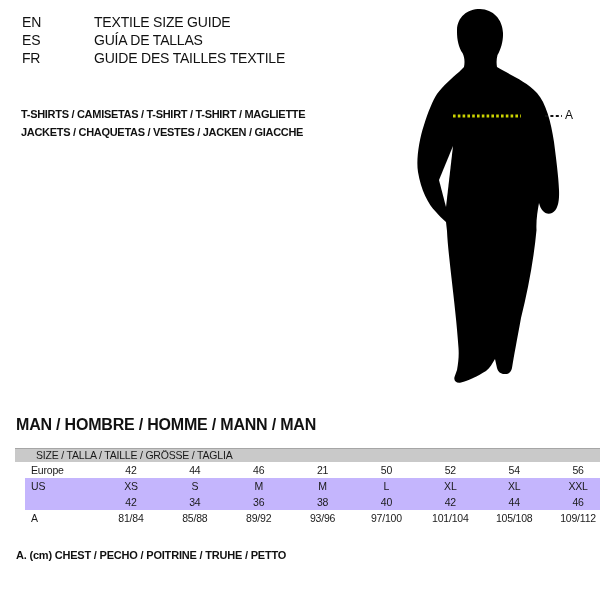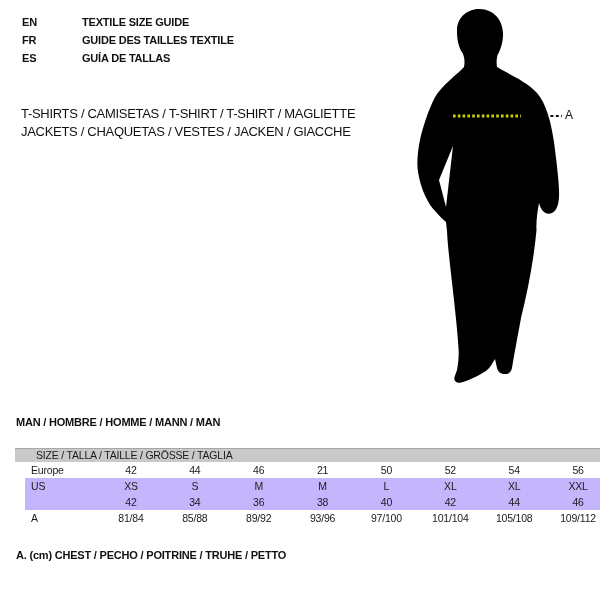--- a/index.html
+++ b/index.html
@@ -3,30 +3,30 @@
 <meta charset="utf-8">
 <style>
   html,body{margin:0;padding:0;background:#fff;}
   .canvas{
     position:relative;width:600px;height:600px;background:#ffffff;
     font-family:"Liberation Sans","DejaVu Sans",sans-serif;
     color:#111;overflow:hidden;
   }
   
   .lang-list{position:absolute;left:22px;top:13px;}
-  .lang-row{display:flex;line-height:18px;font-size:11px;font-weight:700;letter-spacing:-0.2px;gap:24px;}
+  .lang-row{display:flex;line-height:18px;font-size:14px;font-weight:400;letter-spacing:-0.2px;}
   .lang-code{width:36px;flex:0 0 36px;}
-  .lang-label{white-space:nowrap;}
+  .lang-label{white-space:nowrap;margin-left:36px;}
   
-  .categories{position:absolute;left:21px;top:105px;font-size:13px;font-weight:400;letter-spacing:-0.3px;line-height:18px;white-space:nowrap;}
+  .categories{position:absolute;left:21px;top:105px;font-size:11px;font-weight:700;letter-spacing:-0.3px;line-height:18px;white-space:nowrap;}
   
   .figure-svg{position:absolute;left:400px;top:0;width:200px;height:400px;}
   .measure-label{position:absolute;left:565px;top:108px;font-size:12px;font-weight:400;}
   
-  .section-title{position:absolute;left:16px;top:416px;font-size:11px;font-weight:700;letter-spacing:-0.2px;}
+  .section-title{position:absolute;left:16px;top:416px;font-size:16px;font-weight:700;letter-spacing:-0.2px;}
   
   .table-header-bar{
     position:absolute;left:15px;top:448px;width:585px;height:14px;
     background:#c9c9c9;border-top:1px solid #a6a6a6;box-sizing:border-box;
     font-size:10.5px;line-height:13px;padding-left:21px;letter-spacing:-0.2px;color:#1a1a1a;
   }
   table.size-table{
     position:absolute;left:25px;top:462px;width:585px;border-collapse:collapse;table-layout:fixed;
     font-size:10.5px;letter-spacing:-0.2px;color:#1a1a1a;
   }
@@ -40,26 +40,26 @@
 <body>
 
 <div class="canvas">
 
   <div class="lang-list">
     <div class="lang-row">
       <span class="lang-code">EN</span>
       <span class="lang-label">TEXTILE SIZE GUIDE</span>
     </div>
     <div class="lang-row">
+      <span class="lang-code">ES</span>
+      <span class="lang-label">GUÍA DE TALLAS</span>
+    </div>
+    <div class="lang-row">
       <span class="lang-code">FR</span>
       <span class="lang-label">GUIDE DES TAILLES TEXTILE</span>
-    </div>
-    <div class="lang-row">
-      <span class="lang-code">ES</span>
-      <span class="lang-label">GUÍA DE TALLAS</span>
     </div>
   </div>
 
   <div class="categories">
     <div>T-SHIRTS / CAMISETAS / T-SHIRT / T-SHIRT / MAGLIETTE</div>
     <div>JACKETS / CHAQUETAS / VESTES / JACKEN / GIACCHE</div>
   </div>
 
   <svg class="figure-svg" viewBox="400 0 200 400" xmlns="http://www.w3.org/2000/svg">
     <path fill="#000000" d="

